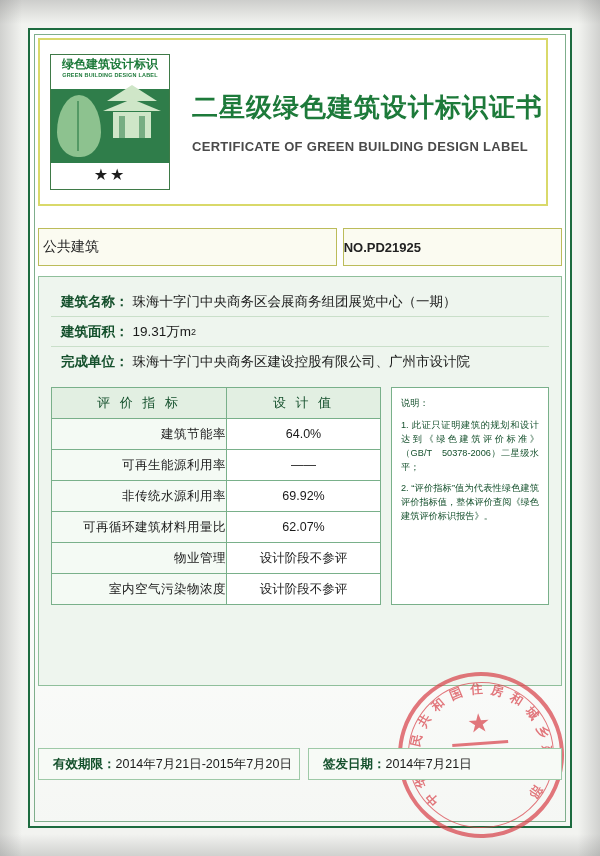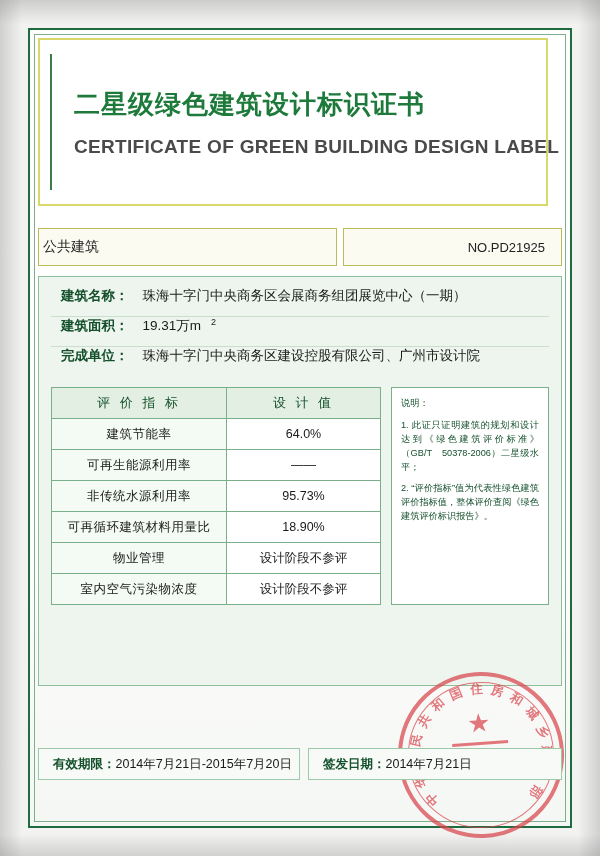--- a/index.html
+++ b/index.html
@@ -133,21 +133,21 @@
   }
   .title-cn {
     font-size: 26px;
     font-weight: bold;
     color: #1d7a3a;
     letter-spacing: 1px;
     white-space: nowrap;
   }
   .title-en {
     margin-top: 14px;
-    font-size: 19px;
+    font-size: 13px;
     font-weight: bold;
     color: #4a4a4a;
     letter-spacing: .3px;
     white-space: nowrap;
   }
   
   .subrow {
     position: absolute;
     left: 38px; top: 228px; right: 38px;
     height: 38px;
@@ -156,38 +156,38 @@
   }
   .sub-left, .sub-right {
     border: 1px solid #bcbc5a;
     background: #fbfbf1;
     display: flex;
     align-items: center;
     font-size: 14px;
     color: #222;
   }
   .sub-left { width: 57%; padding-left: 4px; }
-  .sub-right { flex: 1; justify-content: flex-end; padding-right: 16px; font-size: 13px;}
+  .sub-right { flex: 1; justify-content: flex-start; padding-right: 28px; font-size: 13px; font-weight: bold;}
   
   .main {
     position: absolute;
     left: 38px; top: 276px; right: 38px;
     height: 410px;
     border: 1px solid #8fbf9b;
     background: #eef5ee;
     padding: 10px 12px;
   }
   .info-line {
     height: 30px;
     display: flex;
+    align-items: center;
     font-size: 13.5px;
     color: #1a1a1a;
     border-bottom: 1px solid #c9dfc9;
     padding-left: 10px;
-    gap: 10px;
   }
   .info-line .lbl { font-weight: bold; color: #14502c; margin-right: 4px;}
   .info-line sup { font-size: 9px; }
   .tables {
     display: flex;
     margin-top: 10px;
     gap: 10px;
   }
   .tbl {
     width: 330px;
@@ -202,21 +202,21 @@
     text-align: center;
     color: #1a1a1a;
     font-weight: normal;
   }
   .tbl th {
     background: #e2efe2;
     font-size: 13px;
     letter-spacing: 3px;
     color: #14502c;
   }
-  .tbl td.c1 { width: 175px; background: #f4faf4; letter-spacing: .5px;}
+  .tbl td.c1 { width: 175px; background: #f4faf4; letter-spacing: .5px; text-align: right;}
   .note {
     flex: 1;
     border: 1px solid #79b08a;
     background: #ffffff;
     padding: 8px 9px;
     font-size: 9.2px;
     line-height: 14px;
     color: #14502c;
   }
   .note .note-title { margin-bottom: 8px; }
@@ -381,25 +381,25 @@
         <tr>
           <td class="c1">建筑节能率</td>
           <td>64.0%</td>
         </tr>
         <tr>
           <td class="c1">可再生能源利用率</td>
           <td>——</td>
         </tr>
         <tr>
           <td class="c1">非传统水源利用率</td>
-          <td>95.73%</td>
+          <td>69.92%</td>
         </tr>
         <tr>
           <td class="c1">可再循环建筑材料用量比</td>
-          <td>18.90%</td>
+          <td>62.07%</td>
         </tr>
         <tr>
           <td class="c1">物业管理</td>
           <td>设计阶段不参评</td>
         </tr>
         <tr>
           <td class="c1">室内空气污染物浓度</td>
           <td>设计阶段不参评</td>
         </tr>
       </tbody>

